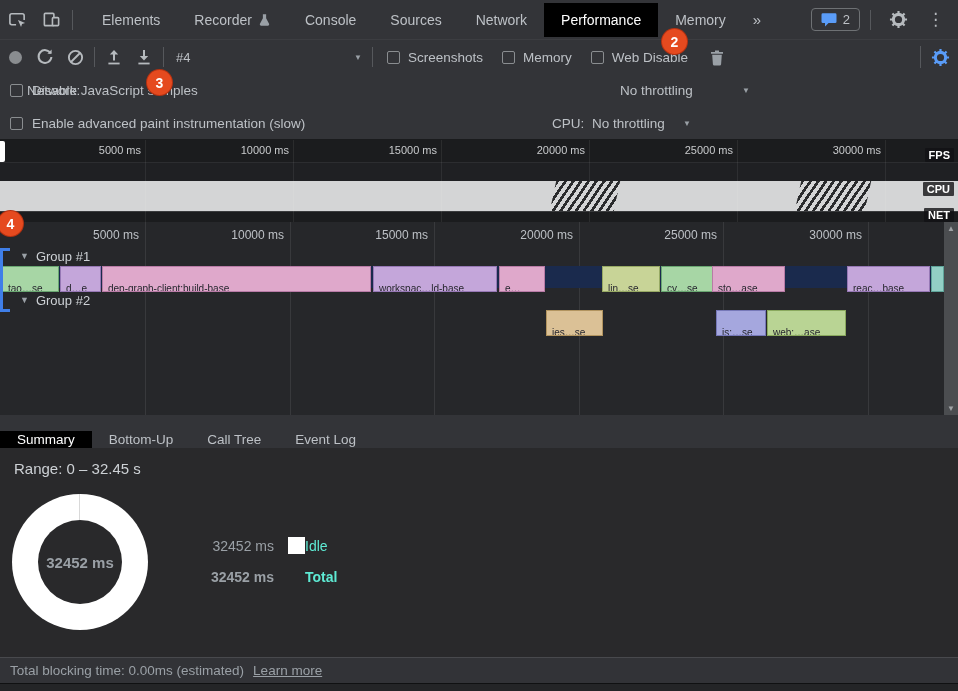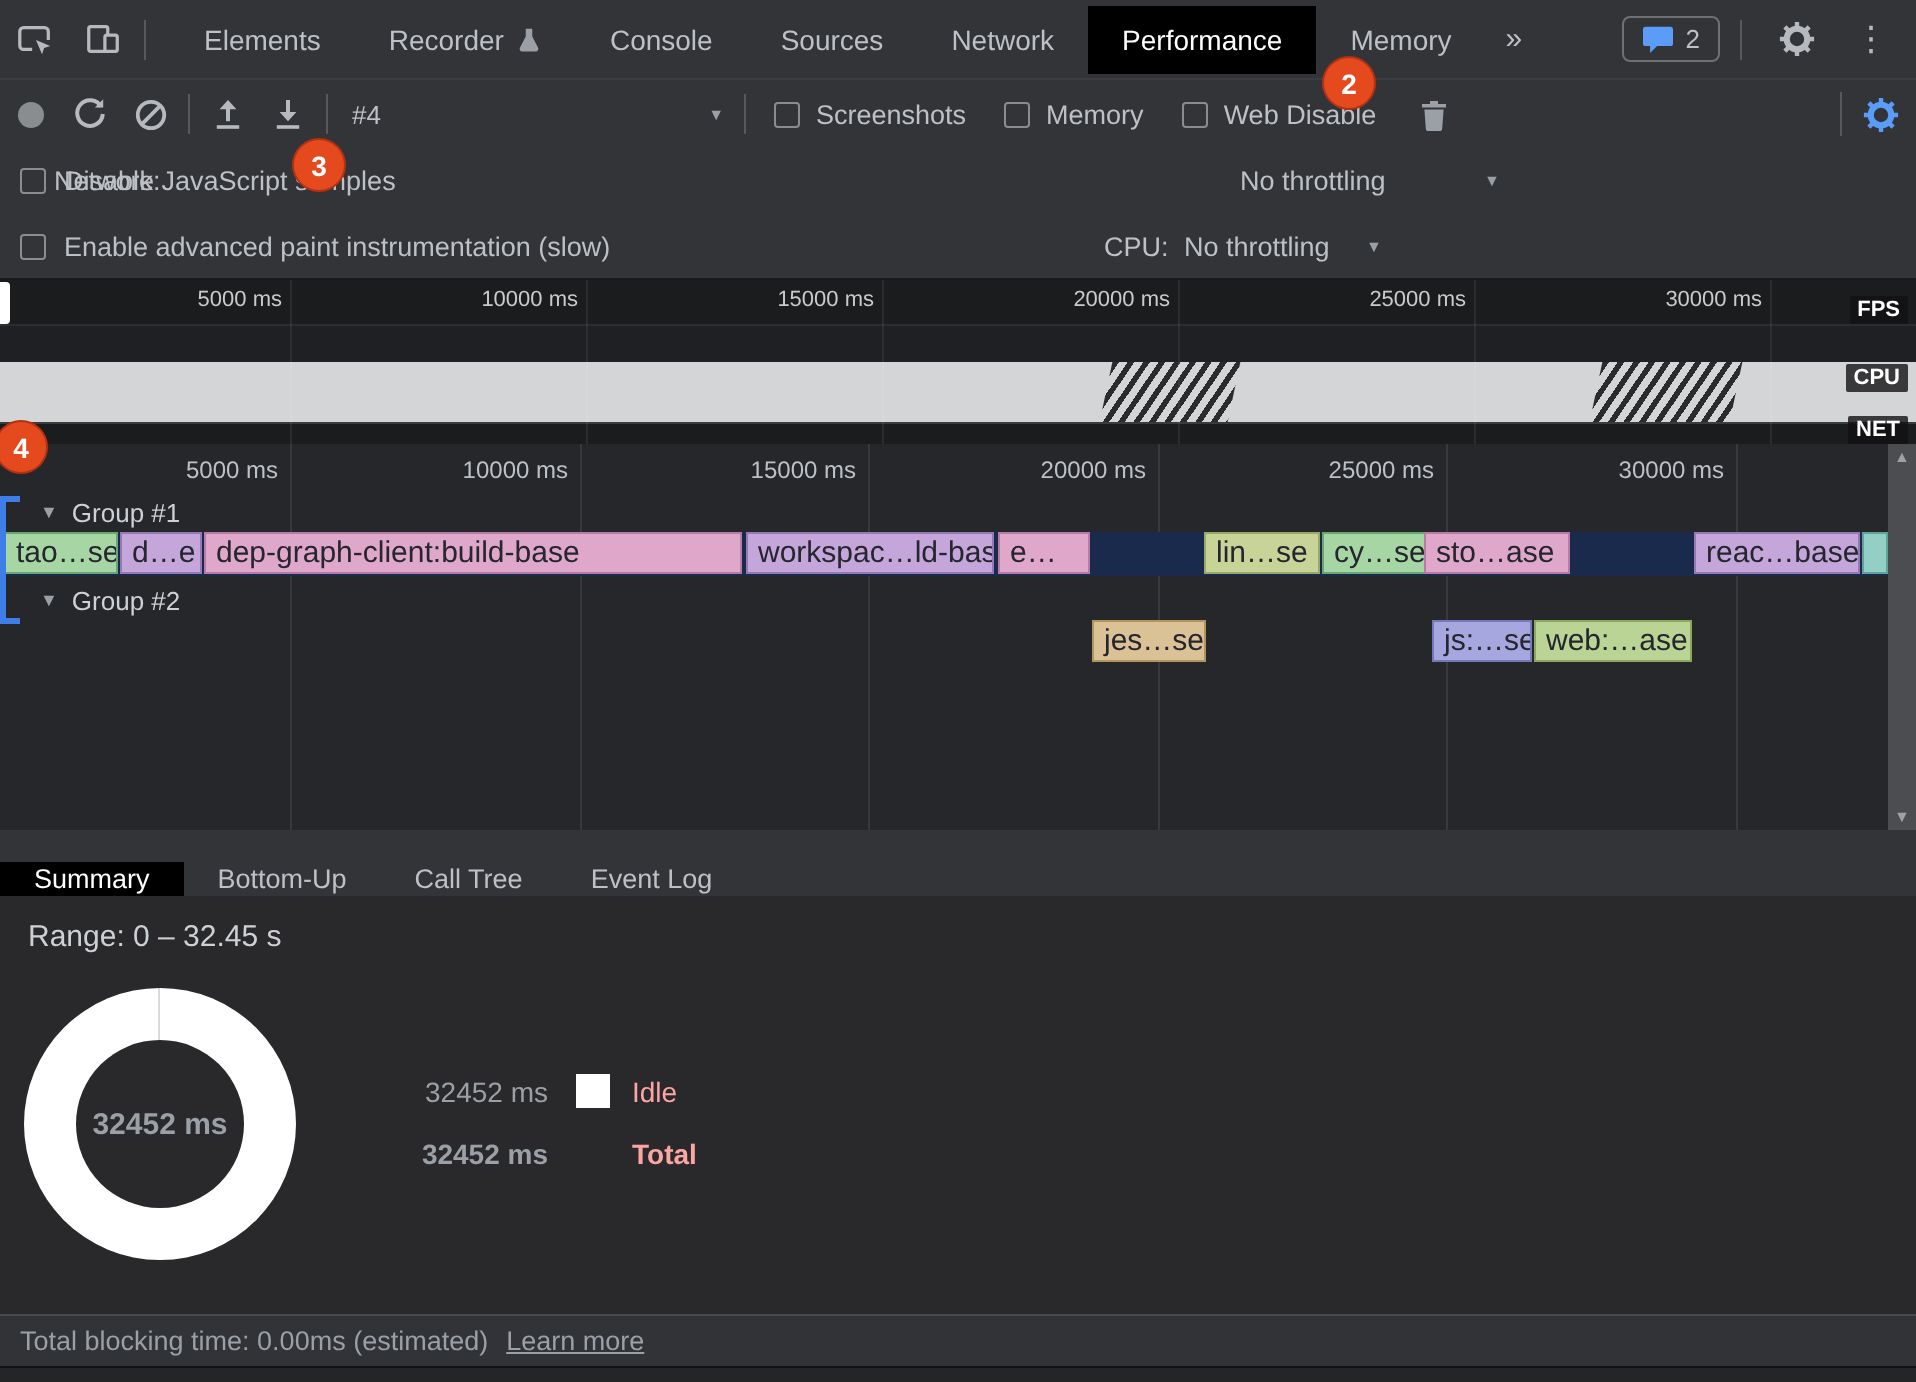--- a/index.html
+++ b/index.html
@@ -50,21 +50,21 @@
   .lane-label { position:absolute; right:4px; font-size:11px; font-weight:bold; color:#fff; background:rgba(18,18,20,0.8); padding:1px 4px; border-radius:1px; }
   .ov-handle { position:absolute; left:0; top:1px; width:5px; height:21px; background:#fff; border-radius:0 2px 2px 0; }
 
   
   .flame { position:absolute; top:222px; left:0; width:958px; height:193px; background:#26272a; overflow:hidden; }
   .fl-grid { position:absolute; top:0; width:1px; height:193px; background:#38393c; }
   .fl-tick-label { position:absolute; top:6px; width:70px; text-align:right; font-size:12px; color:#bdc1c6; }
   .group-label { position:absolute; left:20px; height:18px; display:flex; align-items:center; gap:7px; font-size:13px; color:#cdd1d5; cursor:pointer; }
   .group-tri { font-size:9px; color:#9aa0a6; }
   .track-bg { position:absolute; left:0; width:944px; height:22px; background:#1a2a4d; }
-  .bar { position:absolute; height:21px; border:1px solid; font-size:15px; line-height:19px; color:#26262e; padding:0 5px; white-space:nowrap; overflow:hidden; cursor:pointer; }
+  .bar { position:absolute; height:21px; border:1px solid; font-size:10px; line-height:19px; color:#26262e; padding:12px 5px; white-space:nowrap; overflow:hidden; cursor:pointer; }
   .sel-bracket { position:absolute; left:0; top:26px; width:3px; height:64px; background:#3f7ee8; }
   .sel-bracket::before, .sel-bracket::after { content:""; position:absolute; left:0; width:10px; height:3px; background:#3f7ee8; }
   .sel-bracket::before { top:0; } .sel-bracket::after { bottom:0; }
   .fl-scrollbar { position:absolute; right:0; top:0; width:14px; height:193px; background:#4b4d50; display:flex; flex-direction:column; justify-content:space-between; align-items:center; padding:2px 0; }
   .sb-arrow { font-size:8px; color:#9fa2a5; cursor:pointer; }
 
   
   .bottom-tabbar { position:absolute; top:415px; left:0; width:958px; height:33px; background:#333438; display:flex; align-items:flex-end; }
   .btab { height:17px; padding:0 17px; display:flex; align-items:center; font-size:13.5px; color:#bdc1c6; cursor:pointer; }
   .btab.selected { background:#000; color:#fff; }
@@ -72,21 +72,21 @@
   
   .summary { position:absolute; top:448px; left:0; width:958px; height:209px; background:#29292b; }
   .range-label { position:absolute; top:12px; left:14px; font-size:15px; color:#cdd1d5; }
   .donut { position:absolute; top:46px; left:12px; width:136px; height:136px; border-radius:50%; background:#fff; }
   .donut-hole { position:absolute; top:26px; left:26px; width:84px; height:84px; border-radius:50%; background:#29292b; display:flex; align-items:center; justify-content:center; }
   .donut-seam { position:absolute; top:0; left:67px; width:1px; height:27px; background:rgba(0,0,0,0.15); }
   .donut-center { font-size:15px; font-weight:bold; color:#9aa0a6; }
   .legend-row { position:absolute; left:208px; display:flex; align-items:center; }
   .legend-val { width:66px; text-align:right; font-size:14px; color:#9aa0a6; }
   .legend-swatch { width:17px; height:17px; margin-left:14px; flex:none; }
-  .legend-lbl { margin-left:11px; font-size:14px; color:#fca5a5; }
+  .legend-lbl { font-size:14px; color:#5eead4; }
   .legend-row.bold .legend-val, .legend-row.bold .legend-lbl { font-weight:bold; }
 
   
   .footer { position:absolute; top:657px; left:0; width:958px; height:26px; background:#323337; border-top:1px solid #48494d; display:flex; align-items:center; padding-left:10px; font-size:13.5px; color:#9aa0a6; }
   .footer a { color:#9aa0a6; text-decoration:underline; margin-left:9px; cursor:pointer; }
   .bottomstrip { position:absolute; top:683px; left:0; width:958px; height:8px; background:#242527; border-top:1px solid #101112; }
 
   
   .badge { position:absolute; width:27px; height:27px; border-radius:50%; background:#e54a1f; border:1px solid rgba(120,20,0,0.45); color:#fff; font-size:14px; font-weight:bold; display:flex; align-items:center; justify-content:center; z-index:50; }
 

